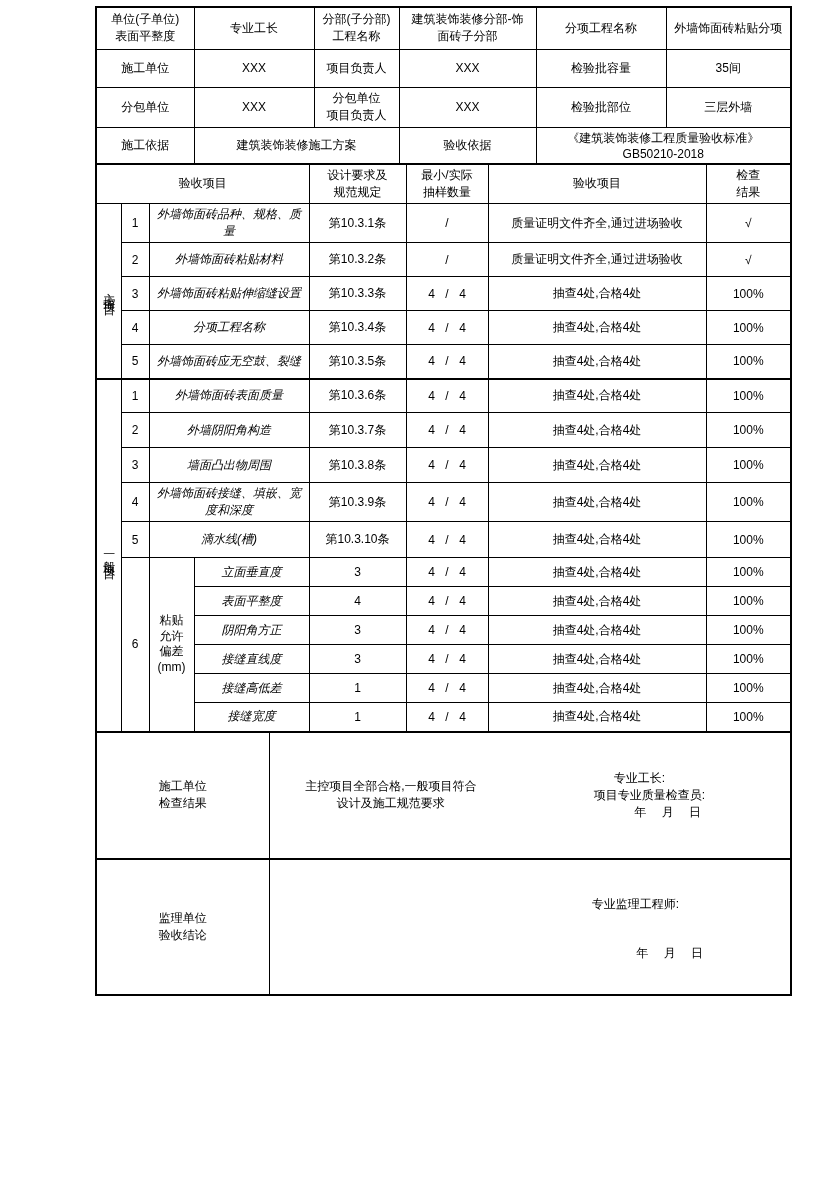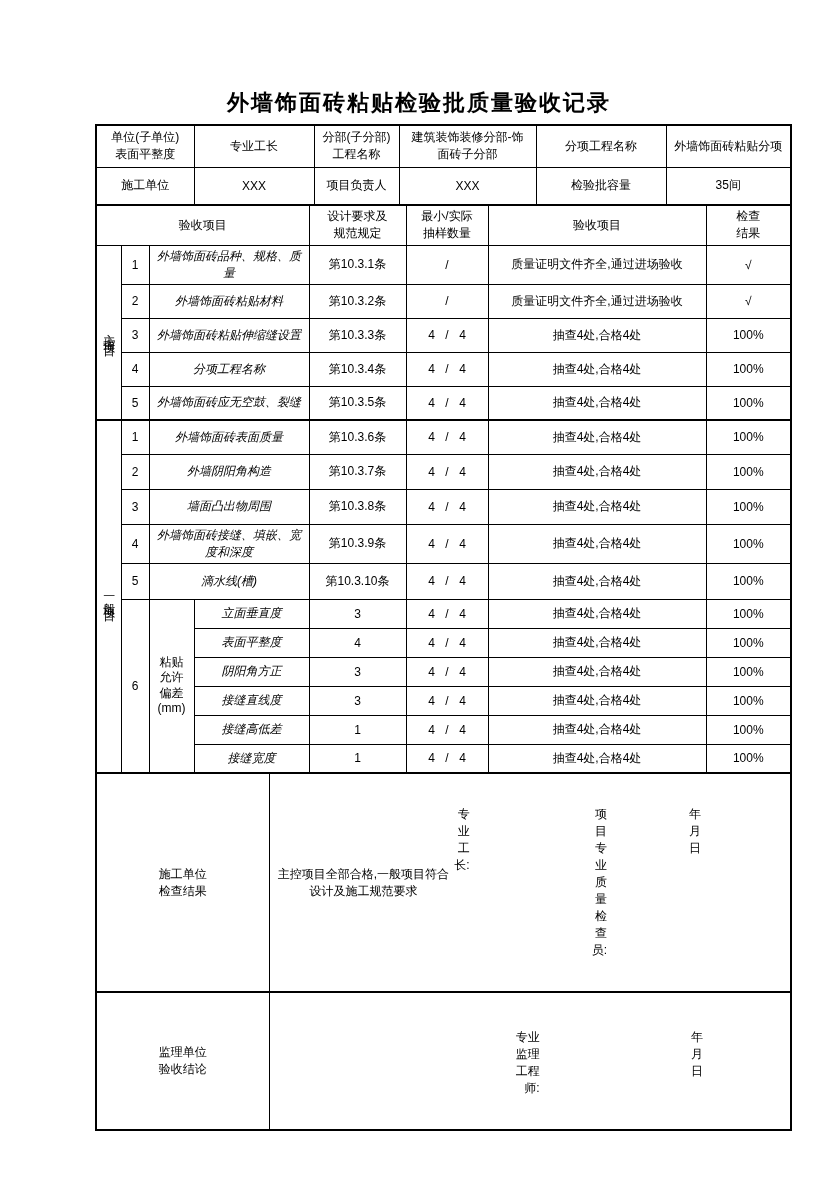--- a/index.html
+++ b/index.html
@@ -35,37 +35,36 @@
   .sublabel{font-size:11px;line-height:1.3;padding:0 2px;}
   .bt2{border-top-width:2px !important;}
   .hf1{height:127px}.hf2{height:97px}
   .fcell{padding:0;border-radius:21px;}
   .fflex{display:flex;width:100%;height:100%;align-items:stretch;}
   .statement{
     width:46%;display:flex;align-items:center;justify-content:center;
     text-align:center;white-space:pre-line;
   }
   .signs{
-    flex:1;display:flex;flex-direction:row;justify-content:space-evenly;
+    flex:1;display:flex;flex-direction:column;justify-content:space-evenly;
     padding:16px 0;
   }
   .signs2{justify-content:center;gap:32px;padding-top:20px;}
   .sign{text-align:right;white-space:pre-line;}
   .s1{padding-right:122px;}
   .s2{padding-right:82px;}
   .s3{padding-right:86px;}
   .sv1{padding-right:108px;}
   .sv2{padding-right:84px;}
   .date{word-spacing:1em;}
 </style>
 </head>
 <body>
 
 <div>
-  <div class="title">外墙饰面砖粘贴检验批质量验收记录</div>
 
   <div class="tables">
 
     <table class="grid info-table">
       <colgroup>
           <col style="width:98px">
           <col style="width:120px">
           <col style="width:85px">
           <col style="width:137px">
           <col style="width:130px">
@@ -83,20 +82,36 @@
         <td>分项工程名称</td>
         <td>外墙饰面砖粘贴分项</td>
       </tr>
       <tr class="h38">
         <td>施工单位</td>
         <td>XXX</td>
         <td>项目负责人</td>
         <td>XXX</td>
         <td>检验批容量</td>
         <td>35间</td>
+      </tr>
+      <tr class="h40">
+        <td>分包单位</td>
+        <td>XXX</td>
+        <td>分包单位
+项目负责人</td>
+        <td>XXX</td>
+        <td>检验批部位</td>
+        <td>三层外墙</td>
+      </tr>
+      <tr class="h35">
+        <td>施工依据</td>
+        <td colspan="2">建筑装饰装修施工方案</td>
+        <td>验收依据</td>
+        <td colspan="2">《建筑装饰装修工程质量验收标准》
+GB50210-2018</td>
       </tr>
     </tbody>
       </table>
 
     <table class="grid items-table">
       <colgroup>
           <col style="width:25px">
           <col style="width:28px">
           <col style="width:45px">
           <col style="width:115px">

